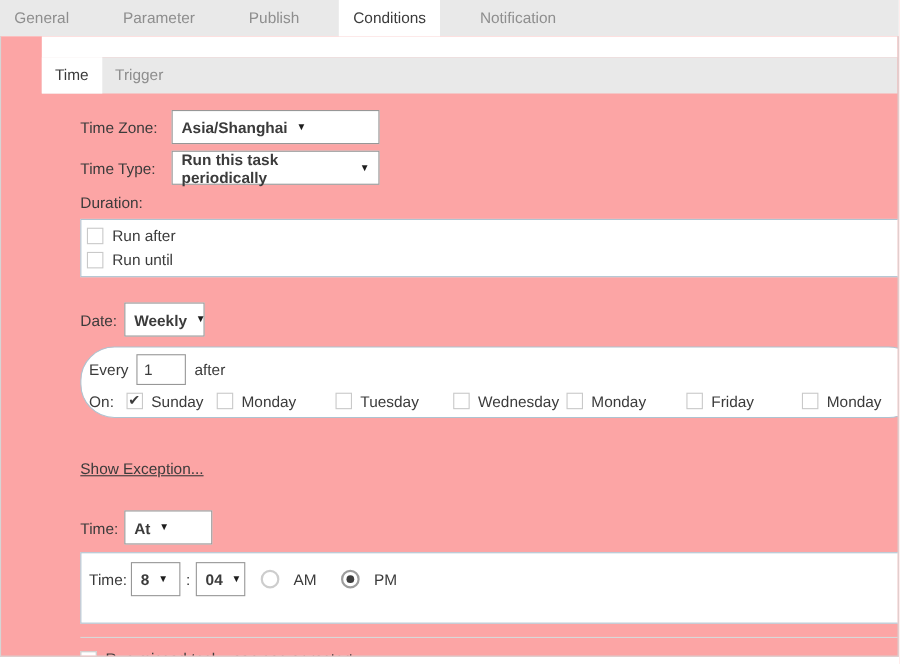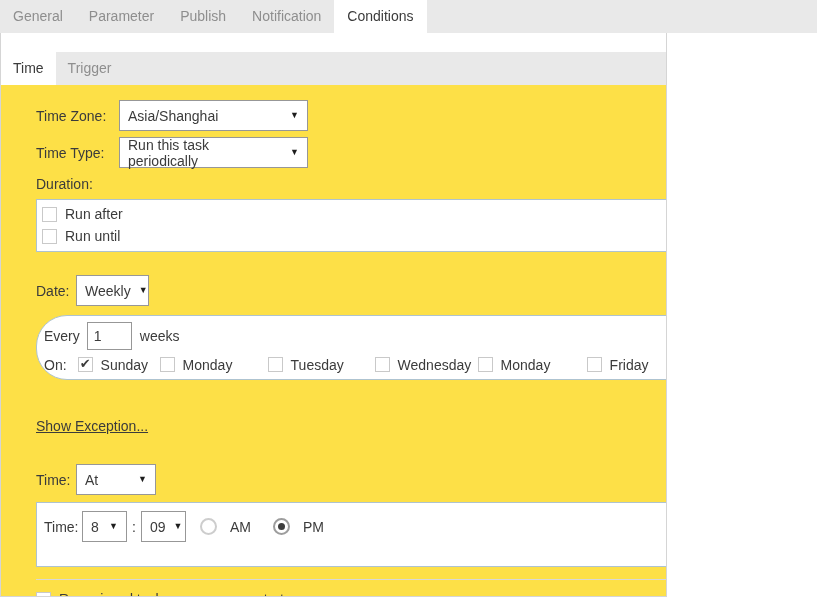--- a/index.html
+++ b/index.html
@@ -12,44 +12,44 @@
     --checkbox_border:#c9c9c9;
     --divider:#d8d8d8;
   }
   *{margin:0;padding:0;box-sizing:border-box;}
   body{
     width:818px;height:604px;background:#fff;overflow:hidden;
     font-family:"Liberation Sans","DejaVu Sans",sans-serif;
     font-size:14px;color:var(--active_text);
   }
   
-  .tabbar{width:817px;height:33px;background:var(--tabbar_bg);display:flex;}
+  .tabbar{width:817px;height:33px;background:var(--tabbar_bg);display:flex;gap:23px;}
   .tab{padding:0 13px;line-height:33px;color:var(--inactive_text);cursor:pointer;white-space:nowrap;}
   .tab.active{background:#fff;color:var(--active_text);}
   
   .panel{
-    width:667px;height:564px;
+    width:817px;height:564px;
     border-left:1px solid var(--panel_border);
     border-right:1px solid var(--panel_border);
     border-bottom:1px solid var(--panel_border);
-    overflow:hidden;background:#fde047;
+    overflow:hidden;background:#fca5a5;padding-left:37px;
   }
   .gap{height:19px;background:#fff;}
   .subtabbar{height:33px;background:var(--tabbar_bg);display:flex;}
   .subtab{padding:0 12px;line-height:33px;color:var(--inactive_text);cursor:pointer;}
   .subtab.active{background:#fff;color:var(--active_text);}
   
   .content{padding:15px 15px 0 35px;}
   .frow{display:flex;align-items:center;margin-bottom:6px;}
   .flabel{width:83px;flex:none;}
   .flabel-sm{width:40px;flex:none;}
   .select{
     height:31px;border:1px solid var(--control_border);background:#fff;
-    display:flex;align-items:center;justify-content:space-between;
-    padding:0 8px;cursor:pointer;flex:none;
+    display:flex;align-items:center;
+    padding:0 8px;cursor:pointer;flex:none;font-weight:bold;
   }
   .select .caret{font-size:9px;color:#1d1d1d;margin-left:8px;line-height:1;}
   .w189{width:189px}.w73{width:73px}.w80{width:80px}.w45{width:45px}
   .section-label{margin:4px 0 5px 0;line-height:20px;}
   .box{border:1px solid var(--box_border);width:766px;background:#fff;}
   .duration-box{padding:3px 0 4px 5px;margin-bottom:23px;}
   .cbrow{display:flex;align-items:center;height:22px;}
   .checkbox{
     width:15px;height:15px;border:1px solid var(--checkbox_border);background:#fff;
     display:inline-flex;align-items:center;justify-content:center;cursor:pointer;flex:none;
@@ -92,22 +92,22 @@
   .divider{height:1px;width:766px;background:var(--divider);margin:12px 0 11px 0;}
   .bottom-row{display:flex;align-items:center;}
 </style>
 </head>
 <body>
 
 <div class="tabbar">
   <div class="tab">General</div>
   <div class="tab">Parameter</div>
   <div class="tab">Publish</div>
+  <div class="tab active">Conditions</div>
   <div class="tab">Notification</div>
-  <div class="tab active">Conditions</div>
 </div>
 
 <div class="panel">
   <div class="gap"></div>
   <div class="subtabbar">
     <div class="subtab active">Time</div>
     <div class="subtab">Trigger</div>
   </div>
 
   <div class="content">
@@ -146,21 +146,21 @@
       <div class="select w73">
         <span>Weekly</span>
         <span class="caret">▼</span>
       </div>
     </div>
 
     <div class="box weekly-box">
       <div class="every-row">
         <span>Every</span>
         <input class="every-input" type="text" value="1" style="">
-        <span>weeks</span>
+        <span>after</span>
       </div>
       <div class="on-row">
         <span class="on-label">On:</span>
         <span class="day d1">
           <span class="checkbox checked">
               <span class="check">✔</span>
             </span>
           <span class="cb-label">Sunday</span>
         </span>
         <span class="day d2">
@@ -202,21 +202,21 @@
 
     <div class="box time-box">
       <div class="time-inner">
         <span class="tlabel">Time:</span>
         <div class="select w45">
           <span>8</span>
           <span class="caret">▼</span>
         </div>
         <span class="colon">:</span>
         <div class="select w45">
-          <span>09</span>
+          <span>04</span>
           <span class="caret">▼</span>
         </div>
         <span class="radio radio-am"></span>
         <span class="radio-label">AM</span>
         <span class="radio radio-pm checked">
             <span class="dot"></span>
           </span>
         <span class="radio-label">PM</span>
       </div>
     </div>

